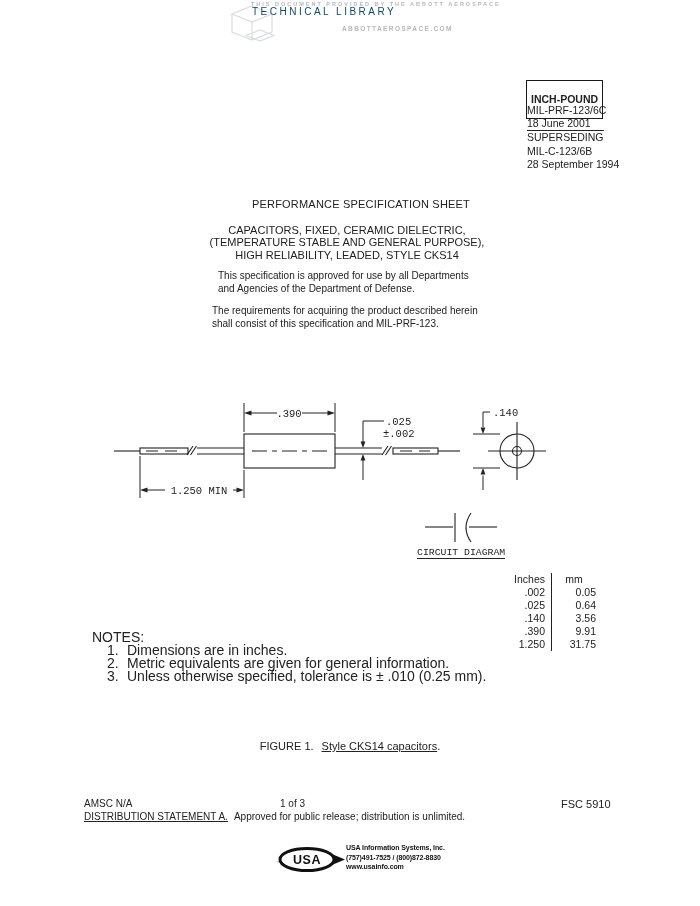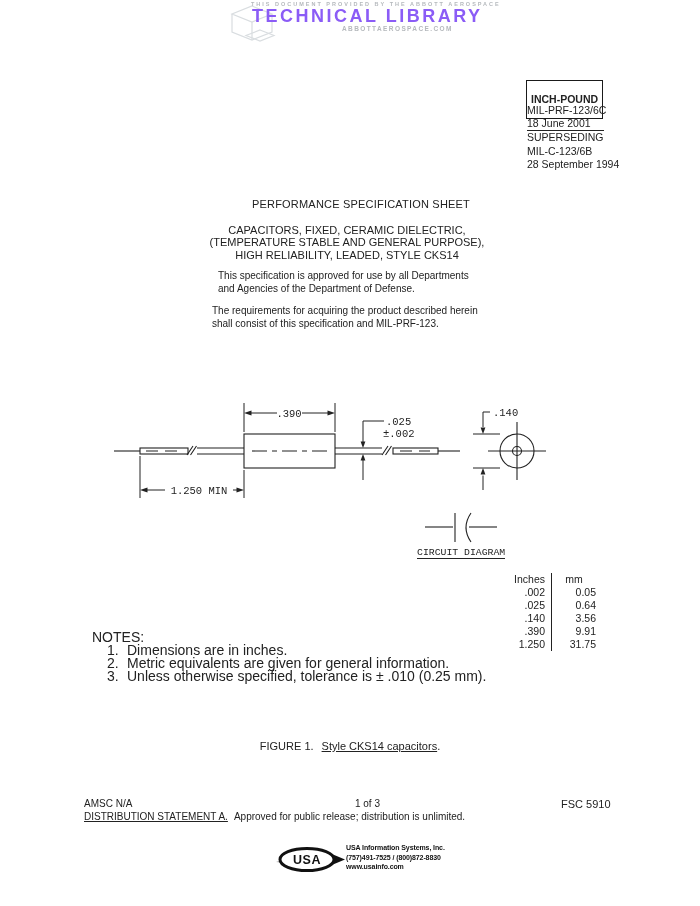--- a/index.html
+++ b/index.html
@@ -2,22 +2,22 @@
 <html><head>
 <meta charset="utf-8">
 <style>
   html,body{margin:0;padding:0;background:#ffffff;}
   .page{position:relative;width:700px;height:906px;background:#ffffff;overflow:hidden;
         font-family:"Liberation Sans",sans-serif;color:#222;}
 
   
   .wm-line1{position:absolute;top:1px;left:251px;font-size:5.5px;letter-spacing:2px;
             color:#b5b9bd;font-weight:bold;white-space:nowrap;}
-  .wm-line2{position:absolute;top:6px;left:252px;font-size:18px;letter-spacing:2.5px;
-            color:#8b5cf6;white-space:nowrap;font-weight:bold;}
+  .wm-line2{position:absolute;top:6px;left:252px;font-size:10px;letter-spacing:2.5px;
+            color:#0c4a6e;white-space:nowrap;}
   .wm-line3{position:absolute;top:25px;left:342px;font-size:6.5px;letter-spacing:1.4px;
             color:#b5b9bd;font-weight:bold;white-space:nowrap;}
   .wm-cube{position:absolute;top:4px;left:224px;}
 
   
   .inch-pound{position:absolute;top:80px;left:526px;border:1.5px solid #1a1a1a;
               padding:12px 4px;font-size:10.5px;font-weight:bold;line-height:13px;}
   .spec-block{position:absolute;top:104px;left:527px;font-size:10.5px;line-height:13.2px;white-space:nowrap;}
   .u-ext{display:inline-block;border-bottom:1px solid #222;padding-right:13px;}
 
@@ -47,21 +47,21 @@
   .note{display:flex;}
   .nn{margin-left:15px;width:20px;}
 
   
   .fig-caption{position:absolute;top:704px;left:0;width:700px;text-align:center;font-size:11px;margin-top:36px;}
   .fig-caption .pre{margin-right:8px;}
   .u{text-decoration:underline;}
 
   
   .f-amsc{position:absolute;top:798px;left:84px;font-size:10px;}
-  .f-page{position:absolute;top:798px;left:280px;width:100px;text-align:right;font-size:10px;}
+  .f-page{position:absolute;top:798px;left:280px;width:100px;text-align:left;font-size:10px;}
   .f-fsc{position:absolute;top:798px;left:561px;font-size:11px;}
   .f-dist{position:absolute;top:811px;left:84px;font-size:10px;}
   .f-dist .rest{margin-left:6px;}
 
   
   .logo-svg{position:absolute;top:846px;left:275px;}
   .logo-usa{font-family:"Liberation Sans",sans-serif;font-weight:bold;font-size:12.5px;
             fill:#111;letter-spacing:.5px;}
   .provider-text{position:absolute;top:843px;left:346px;font-size:7px;font-weight:bold;
                  line-height:9.5px;letter-spacing:-.1px;color:#111;}

